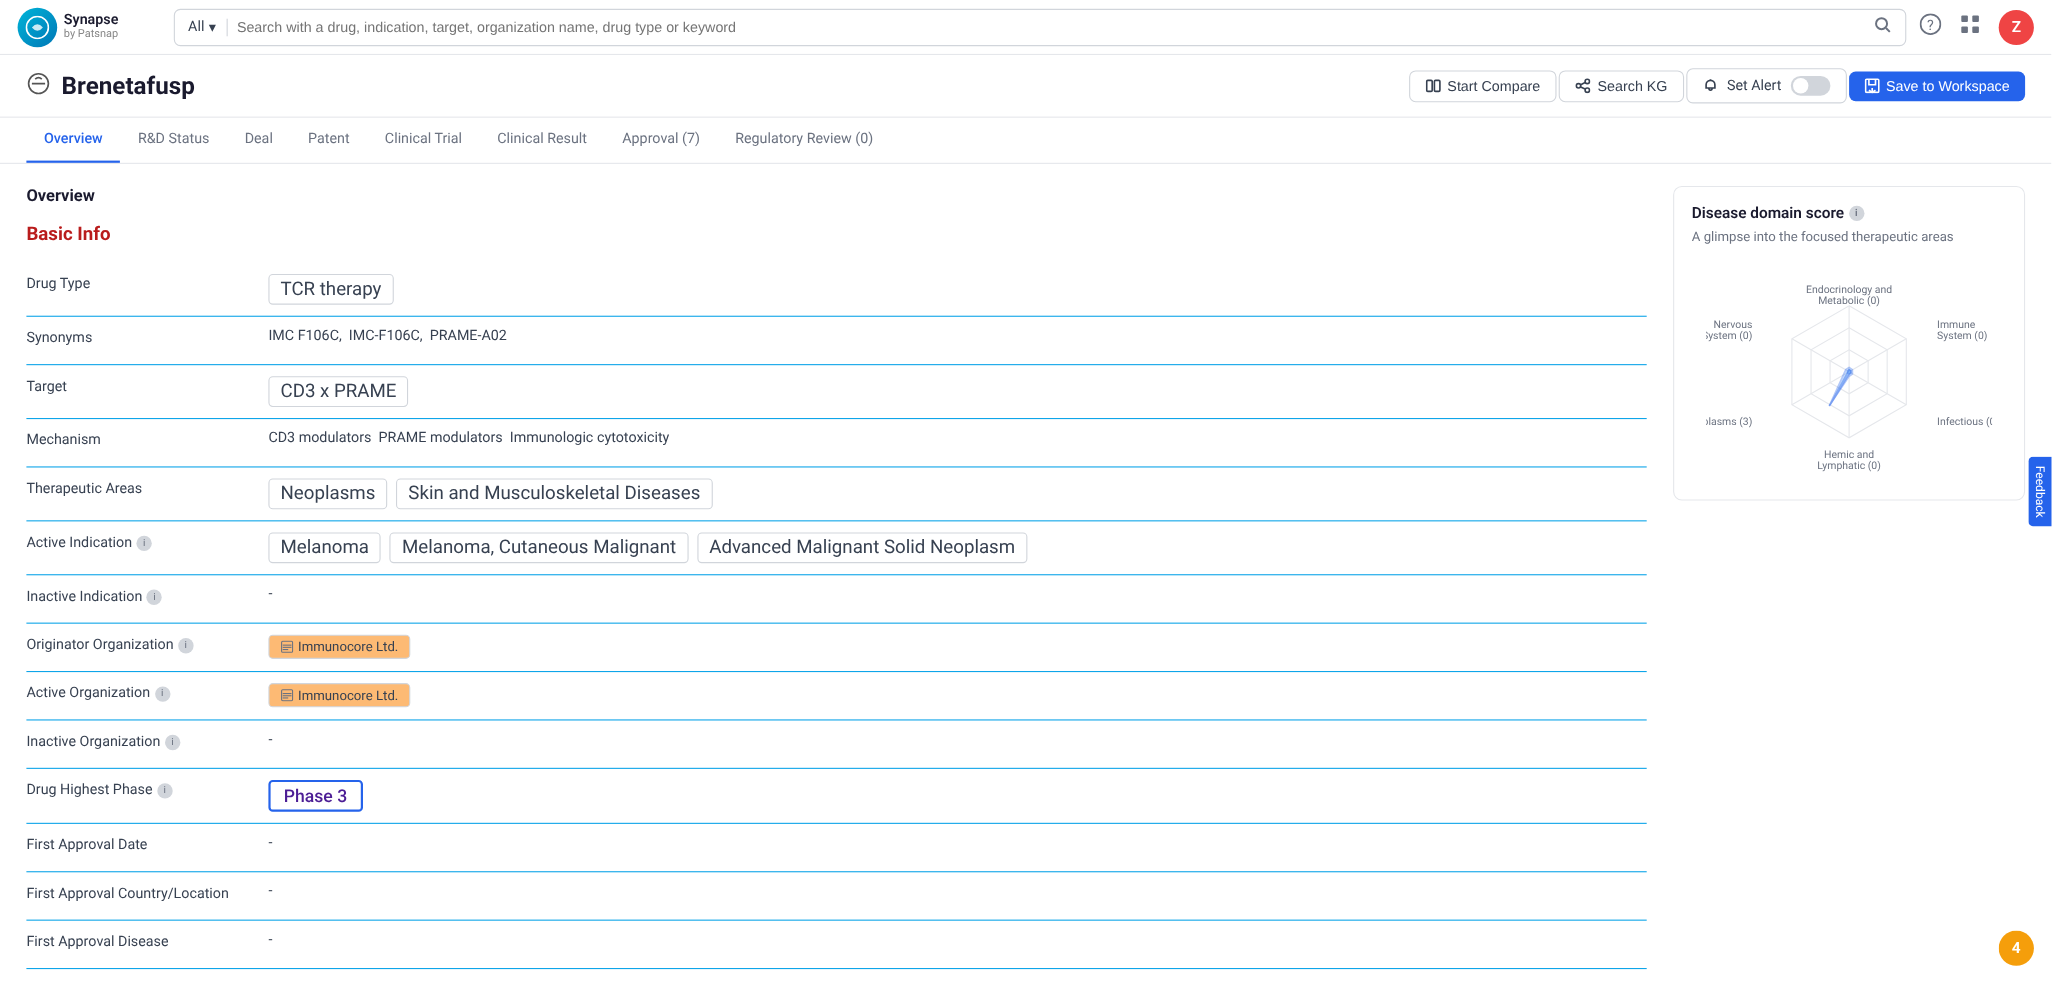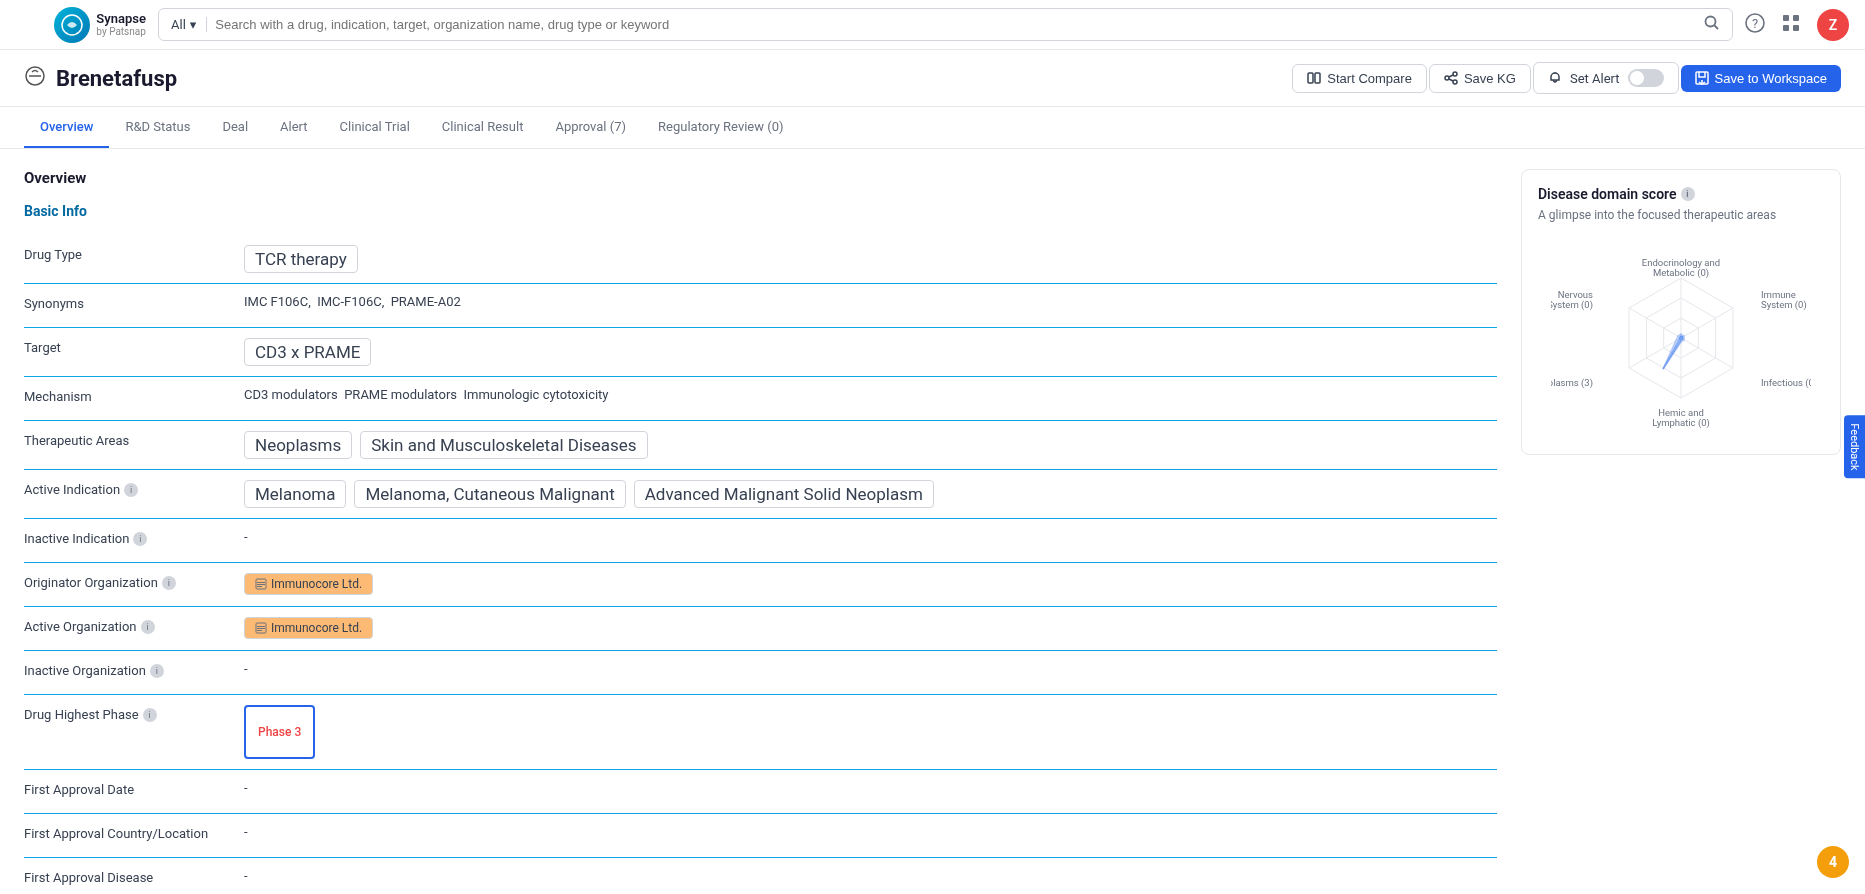--- a/index.html
+++ b/index.html
@@ -12,21 +12,20 @@
       padding: 8px 16px;
       border-bottom: 1px solid #e5e7eb;
       gap: 12px;
       height: 50px;
     }
     .logo-area {
       display: flex;
       align-items: center;
       gap: 6px;
       min-width: 130px;
-      justify-content: flex-end;
     }
     .logo-icon {
       width: 36px;
       height: 36px;
       border-radius: 50%;
       background: linear-gradient(135deg, #00b4d8, #0077b6);
       display: flex;
       align-items: center;
       justify-content: center;
       color: white;
@@ -134,21 +133,21 @@
 
     
     .main-content {
       display: flex;
       padding: 20px 24px;
       gap: 24px;
       position: relative;
     }
     .content-left { flex: 1; }
     .section-title { font-size: 15px; font-weight: 700; color: #1a1a2e; margin-bottom: 16px; }
-    .subsection-title { font-size: 14px; font-weight: 700; color: #0369a1; margin-bottom: 16px; }
+    .subsection-title { font-size: 17px; font-weight: 700; color: #b91c1c; margin-bottom: 16px; }
 
     
     .field-row {
       display: flex;
       align-items: flex-start;
       padding: 10px 0;
       border-bottom: 1px solid #0ea5e9;
       min-height: 44px;
     }
     .field-label {
@@ -193,25 +192,25 @@
       border: 1px solid #d1d5db;
       border-radius: 4px;
       font-size: 12px;
       color: #374151;
       background: #fdba74;
       cursor: pointer;
     }
     .tag-phase {
       display: inline-flex;
       align-items: center;
-      padding: 18px 12px;
+      padding: 3px 12px;
       border: 2px solid #2563eb;
       border-radius: 4px;
-      font-size: 12px;
-      color: #ef4444;
+      font-size: 16px;
+      color: #4c1d95;
       background: #fff;
       font-weight: 500;
     }
 
     
     .score-card {
       width: 320px;
       min-width: 280px;
       border: 1px solid #e5e7eb;
       border-radius: 8px;
@@ -343,21 +342,21 @@
       <span>Start Compare</span>
     </button>
     <button class="action-btn">
       <svg width="14" height="14" viewBox="0 0 14 14" fill="none" stroke="#374151" stroke-width="1.5">
         <circle cx="3" cy="7" r="2"></circle>
         <circle cx="11" cy="3" r="2"></circle>
         <circle cx="11" cy="11" r="2"></circle>
         <line x1="5" y1="6" x2="9" y2="4"></line>
         <line x1="5" y1="8" x2="9" y2="10"></line>
       </svg>
-      <span>Save KG</span>
+      <span>Search KG</span>
     </button>
     <div class="toggle-switch action-btn">
       <svg width="14" height="14" viewBox="0 0 14 14" fill="none" stroke="#374151" stroke-width="1.5">
         <path d="M7 1 L7 2 M7 2 C4.8 2 3 3.8 3 6 L3 9 L11 9 L11 6 C11 3.8 9.2 2 7 2Z"></path>
         <path d="M5.5 9 Q5.5 11 7 11 Q8.5 11 8.5 9"></path>
       </svg>
       <span>Set Alert</span>
       <div class="toggle">
         <div class="toggle-knob"></div>
       </div>
@@ -371,21 +370,21 @@
       </svg>
       <span>Save to Workspace</span>
     </button>
   </div>
 </div>
 
 <div class="tabs">
   <div class="tab active">Overview</div>
   <div class="tab">R&amp;D Status</div>
   <div class="tab">Deal</div>
-  <div class="tab">Alert</div>
+  <div class="tab">Patent</div>
   <div class="tab">Clinical Trial</div>
   <div class="tab">Clinical Result</div>
   <div class="tab">Approval (7)</div>
   <div class="tab">Regulatory Review (0)</div>
 </div>
 
 <div class="main-content">
   <div class="content-left">
     <div class="section-title">Overview</div>
     <div class="subsection-title">Basic Info</div>

